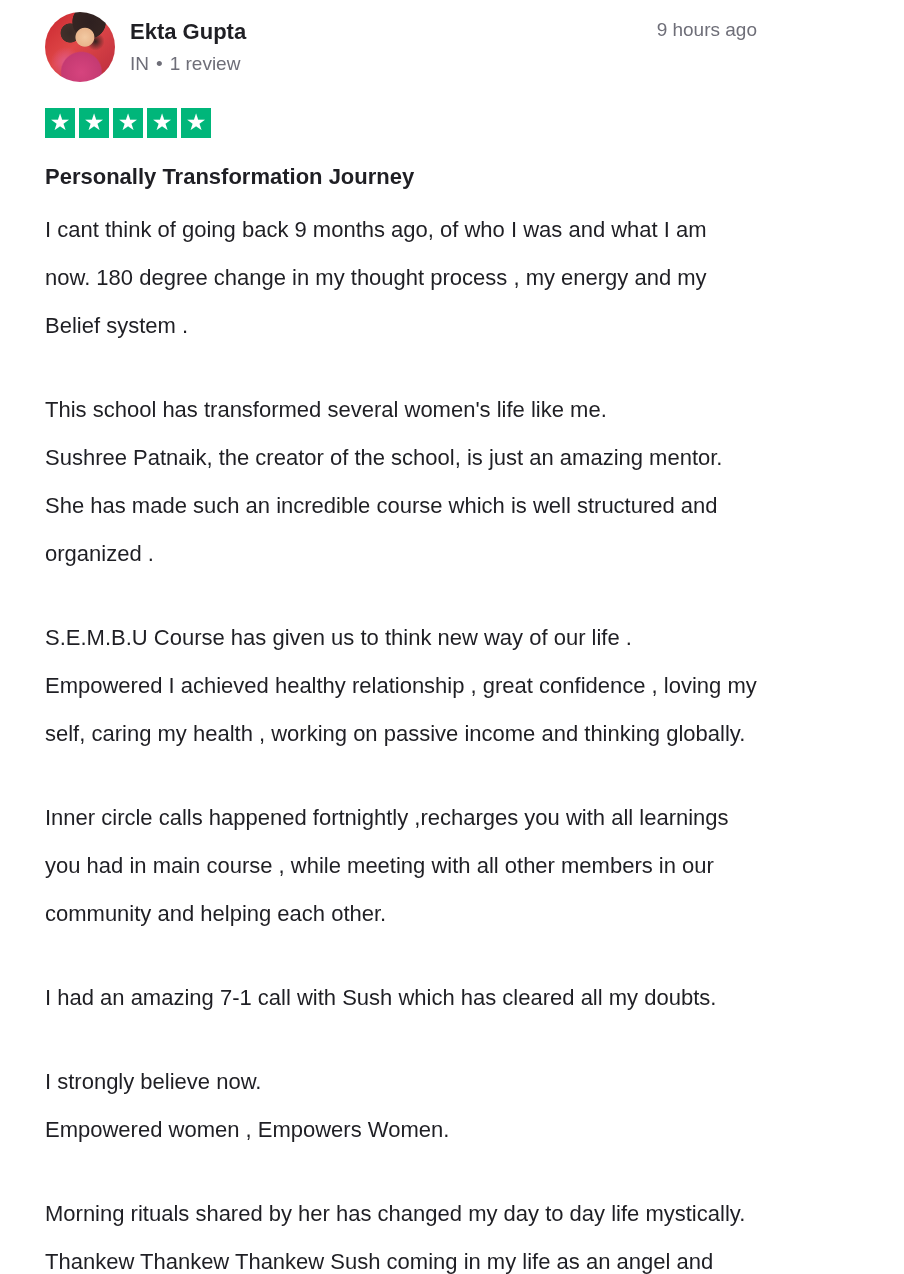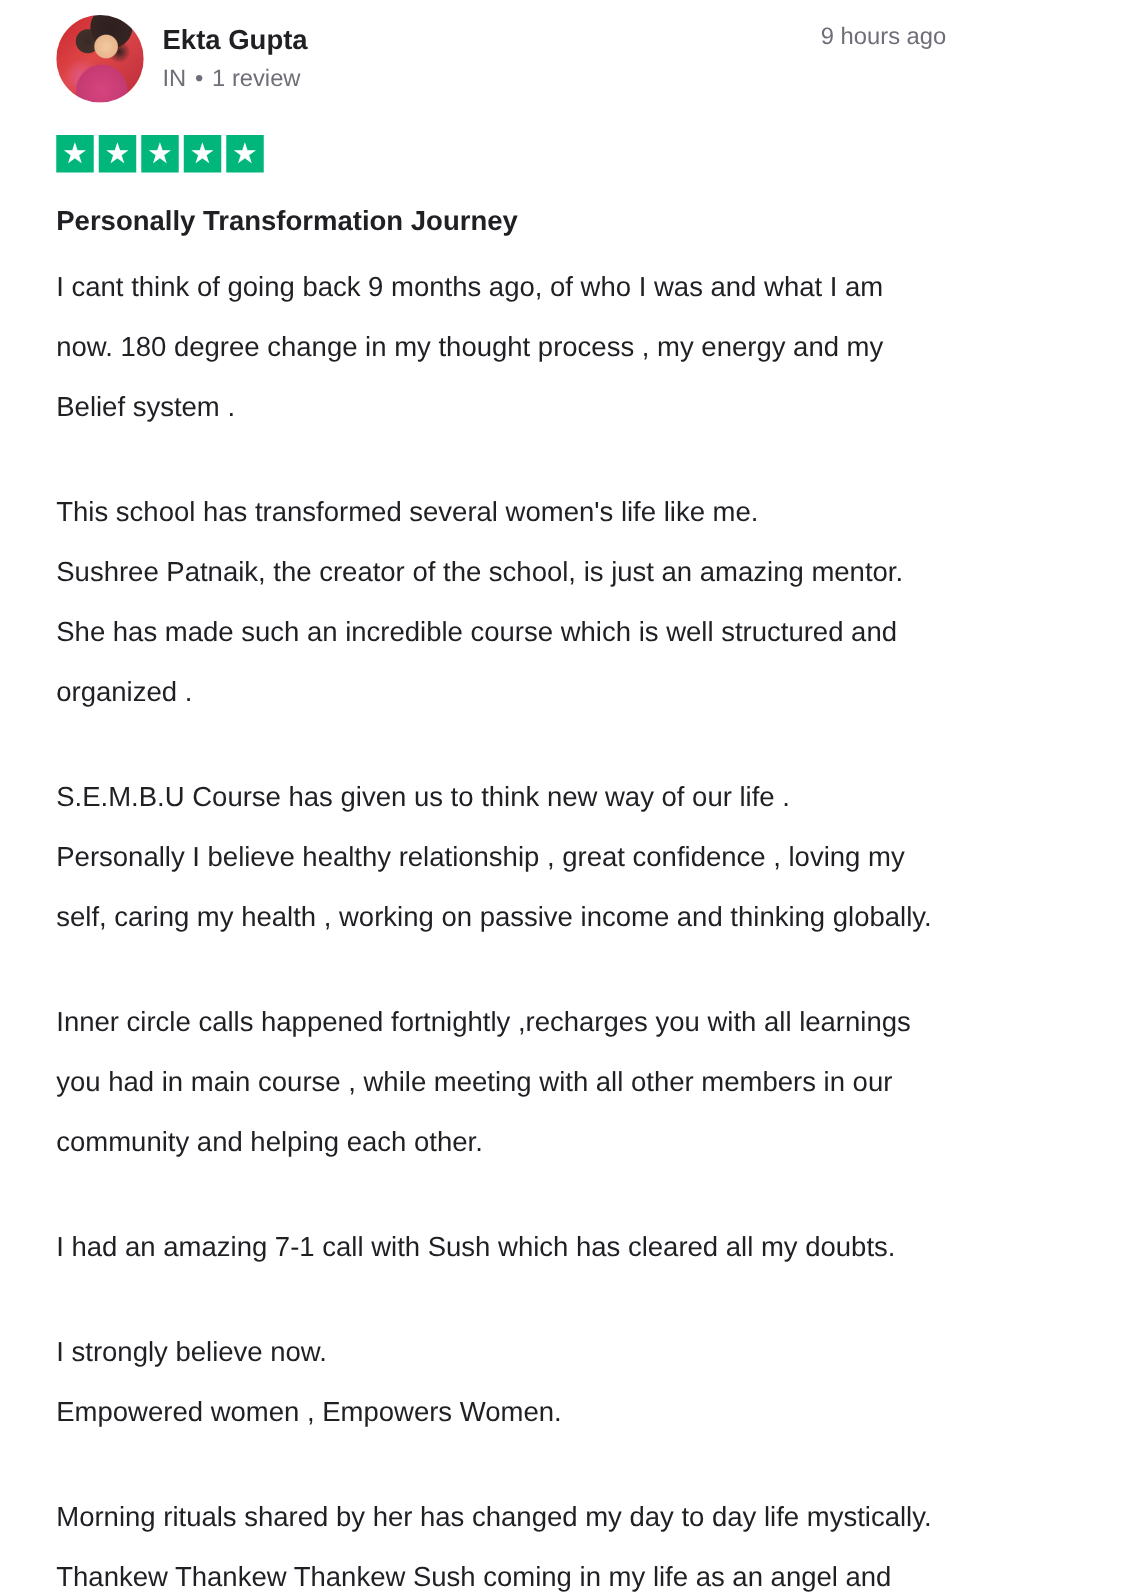--- a/index.html
+++ b/index.html
@@ -151,21 +151,21 @@
 
   <div class="review-body" id="review-body">
       <p>I cant think of going back 9 months ago, of who I was and what I am
 now. 180 degree change in my thought process , my energy and my
 Belief system .</p>
       <p>This school has transformed several women's life like me.
 Sushree Patnaik, the creator of the school, is just an amazing mentor.
 She has made such an incredible course which is well structured and
 organized .</p>
       <p>S.E.M.B.U Course has given us to think new way of our life .
-Personally I believe healthy relationship , great confidence , loving my
+Empowered I achieved healthy relationship , great confidence , loving my
 self, caring my health , working on passive income and thinking globally.</p>
       <p>Inner circle calls happened fortnightly ,recharges you with all learnings
 you had in main course , while meeting with all other members in our
 community and helping each other.</p>
       <p>I had an amazing 7-1 call with Sush which has cleared all my doubts.</p>
       <p>I strongly believe now.
 Empowered women , Empowers Women.</p>
       <p>Morning rituals shared by her has changed my day to day life mystically.
 Thankew Thankew Thankew Sush coming in my life as an angel and
 shared your knowledge to empower me and other women .</p>

